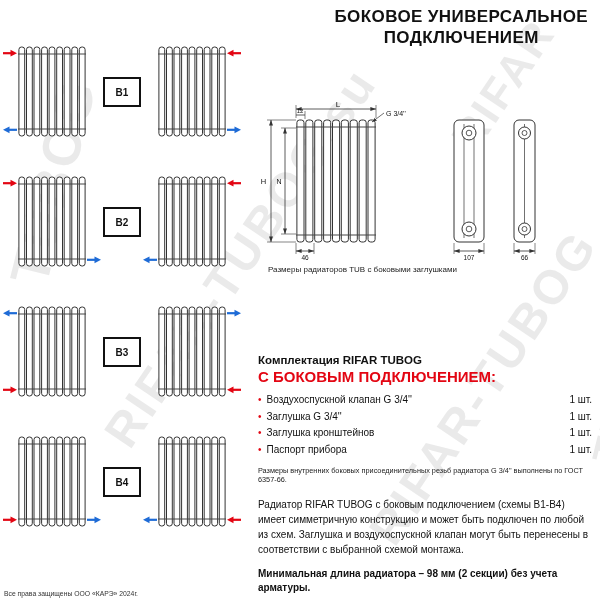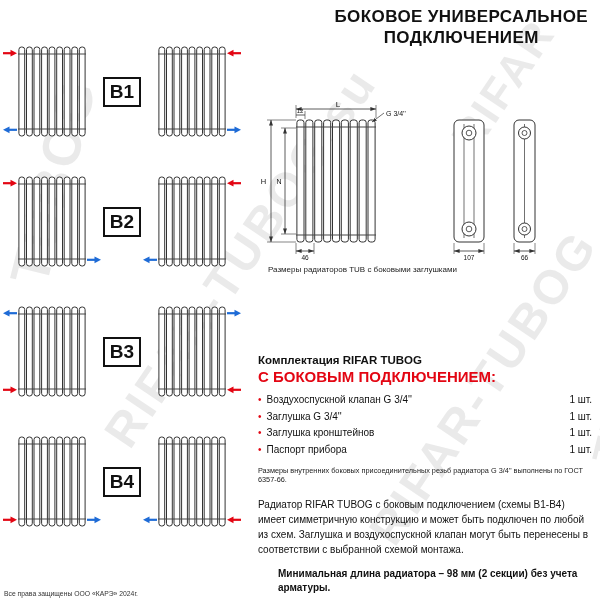--- a/index.html
+++ b/index.html
@@ -17,38 +17,38 @@
   .wm-e{font-size:40px;left:520px;top:330px;transform:rotate(-76deg);}
   
   .title{position:absolute;top:6px;right:12px;z-index:2;text-align:center;
          font-weight:bold;font-size:17px;line-height:1.25;letter-spacing:.4px;}
   
   .schemes{position:absolute;left:2px;top:44px;width:240px;z-index:1;}
   .scheme-row{display:flex;align-items:center;height:96px;margin-bottom:34px;}
   .rad-svg{width:100px;height:96px;display:block;}
   .scheme-label{width:34px;height:26px;border:2px solid #111;background:#fff;
       display:flex;align-items:center;justify-content:center;
-      font-weight:bold;font-size:19px;margin:0 1px;}
+      font-weight:bold;font-size:10px;margin:0 1px;}
   
   .drawing{position:absolute;left:258px;top:100px;width:335px;z-index:1;}
   .drawing svg{display:block;}
   .drawing-caption{font-size:8px;margin-top:3px;padding-left:10px;color:#222;}
   .dim-text{font-family:"Liberation Sans",sans-serif;fill:#111;}
   
   .textcol{position:absolute;left:258px;top:354px;width:334px;z-index:1;}
   .h-black{font-size:11.5px;font-weight:bold;}
   .h-red{font-size:15px;font-weight:bold;color:#e30613;margin-top:2px;}
   .equip-list{margin-top:7px;}
   .equip-row{display:flex;justify-content:space-between;font-size:10px;line-height:1.65;}
   .bullet{color:#e30613;margin-right:5px;font-size:10px;}
   .equip-name{flex:1;}
   .equip-qty{margin-left:22px;white-space:nowrap;}
   .small-note{font-size:7.3px;margin-top:8px;color:#222;}
   .paragraph{font-size:10px;line-height:1.5;margin-top:13px;}
-  .bold-note{font-size:10px;font-weight:bold;margin-top:10px;line-height:1.4;margin-left:20px;}
+  .bold-note{font-size:10px;font-weight:bold;margin-top:10px;line-height:1.4;}
   .footer{position:absolute;left:4px;bottom:3px;font-size:6.8px;color:#333;z-index:2;}
 </style>
 </head>
 <body>
 
 <div class="page">
 
   <div class="wm wm-a">TUBOG</div>
   <div class="wm wm-b">RIFAR-TUBOG.su</div>
   <div class="wm wm-c">RIFAR-TUBOG</div>

